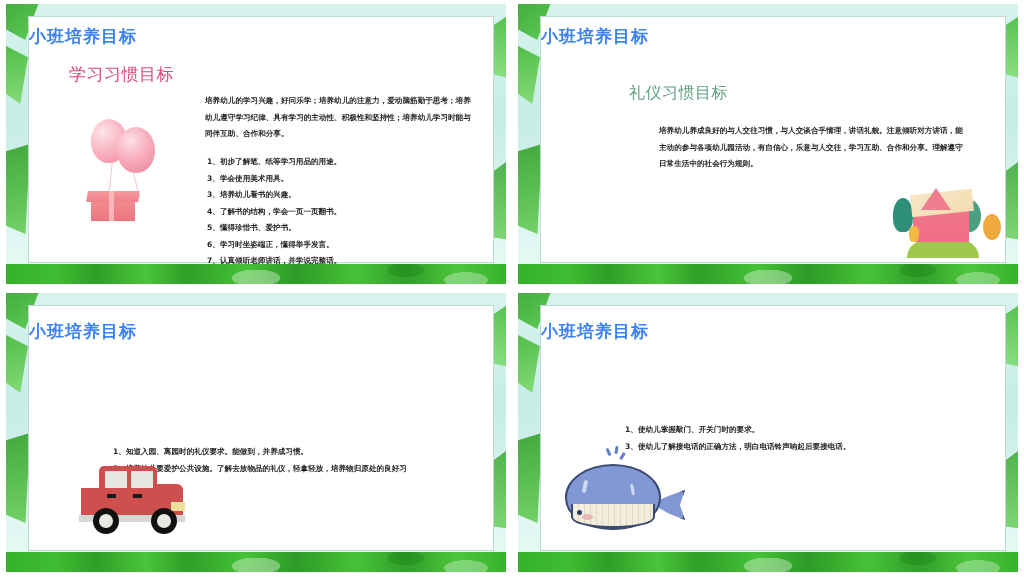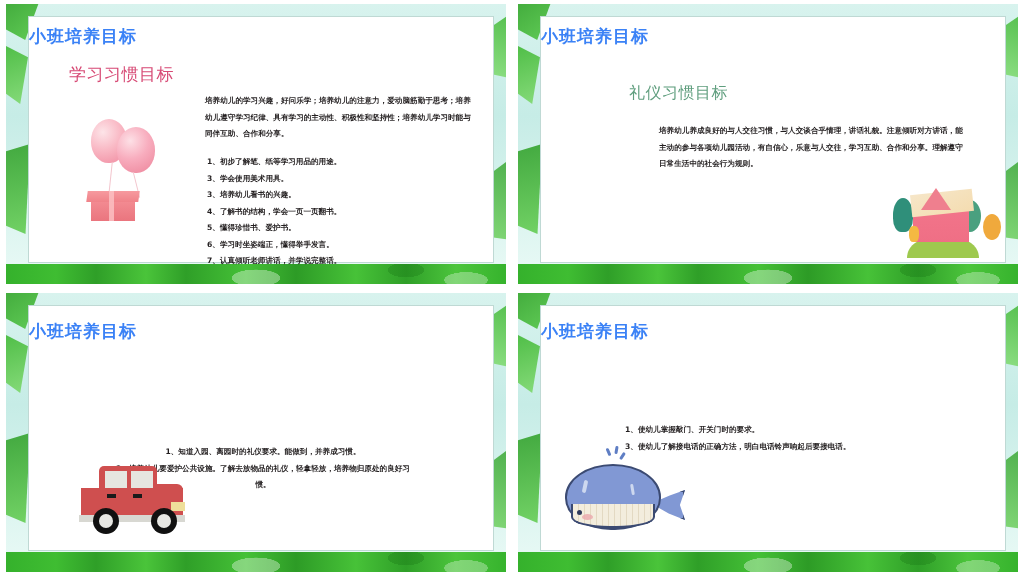--- a/index.html
+++ b/index.html
@@ -164,21 +164,21 @@
     background: #ef7f8e; clip-path: polygon(50% 0, 100% 100%, 0 100%);
   }
   .village .flower { position:absolute; left: 22px; top: 40px; width: 10px; height: 16px; background:#f4b942; border-radius:40%; }
   .village .hill {
     position:absolute; left: 20px; bottom: -2px; width: 72px; height: 18px;
     background: #9ec94e; border-radius: 60px 60px 0 0;
   }
 
   
   .s3 .heading { left: 180px; top: 84px; }
-  .s3 .body    { position:absolute;text-align:center; }
+  .s3 .body    { position:absolute; }
 
   .car { position:absolute; left: 46px; bottom: 14px; width: 118px; height: 78px; }
   .car .bodyshell {
     position:absolute; left: 6px; top: 30px; width: 102px; height: 32px;
     background:#cf4f4f;
   }
   .car .cabin {
     position:absolute; left: 24px; top: 8px; width: 58px; height: 26px;
     background:#cf4f4f; border-radius: 5px 5px 0 0;
   }

